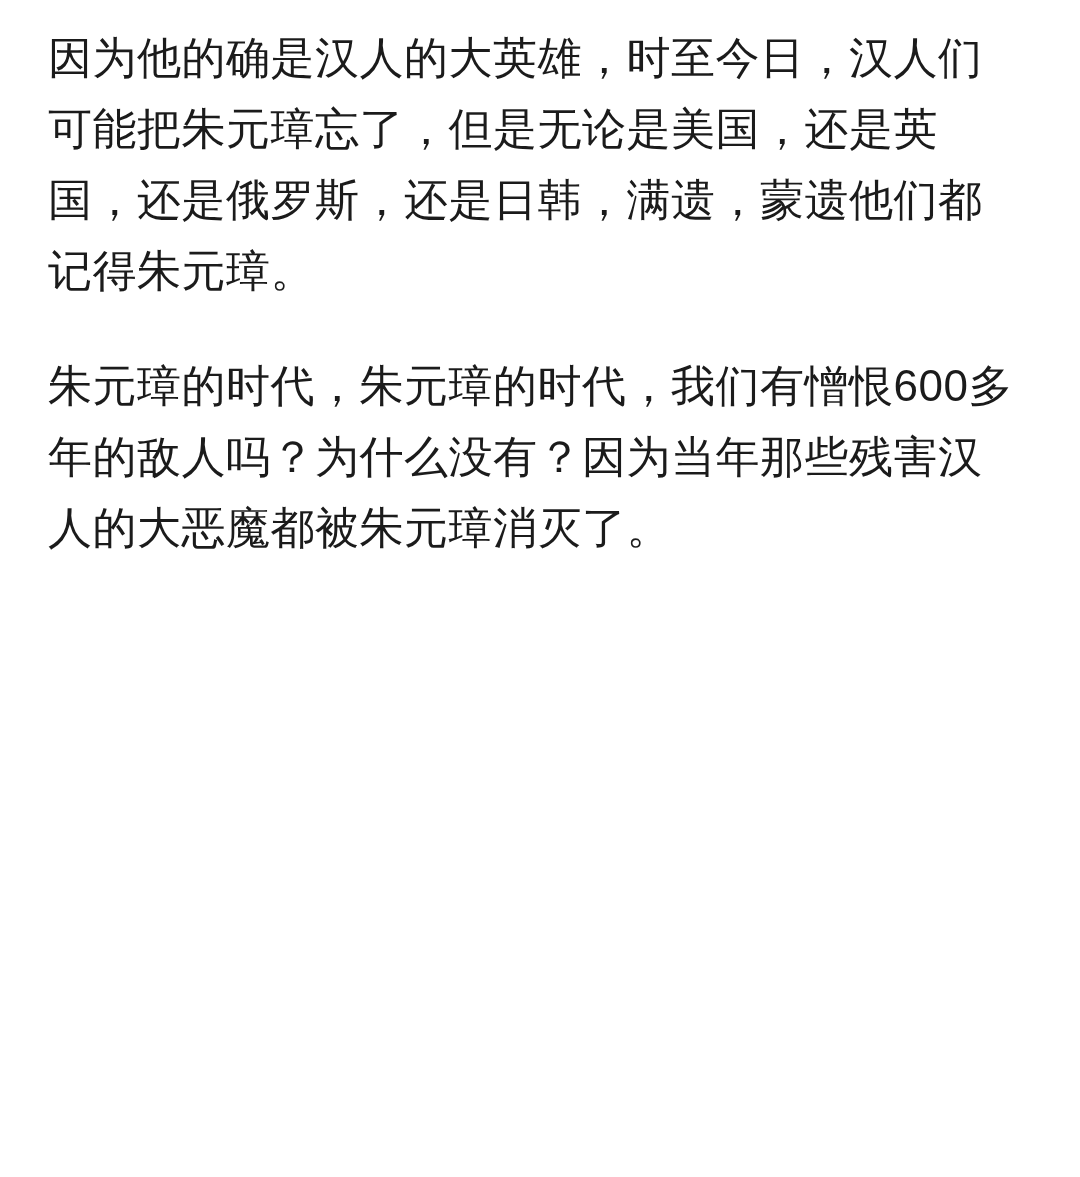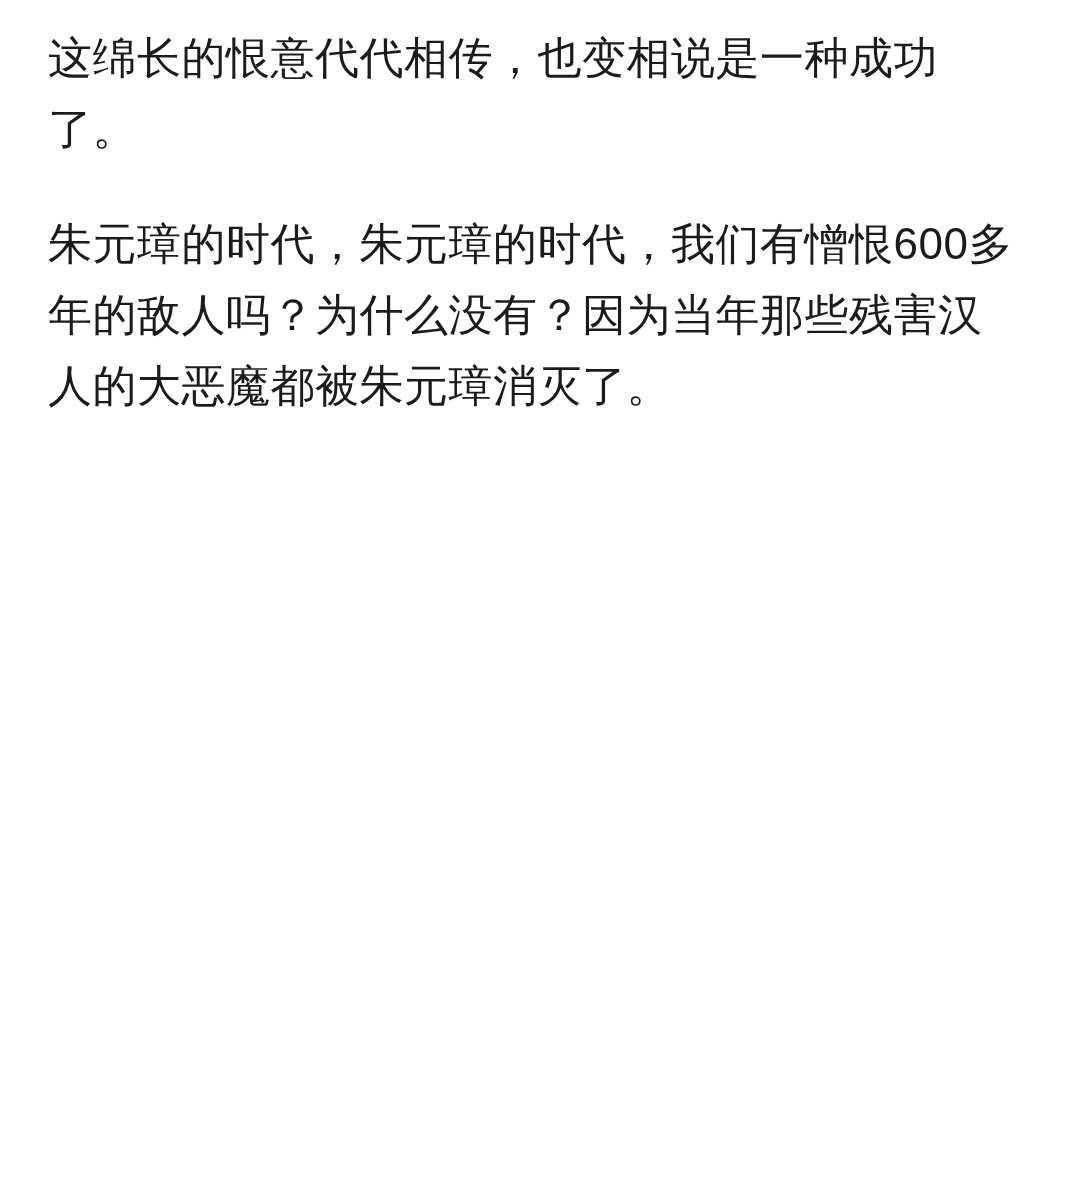--- a/index.html
+++ b/index.html
@@ -32,15 +32,15 @@
     white-space: pre-wrap;
   }
   .para:last-child {
     margin-bottom: 0;
   }
 </style>
 </head>
 <body>
 
 <div class="page">
-  <p class="para">这绵长的恨意代代相传，也变相说是一种成功了。</p>
+  <p class="para">因为他的确是汉人的大英雄，时至今日，汉人们可能把朱元璋忘了，但是无论是美国，还是英国，还是俄罗斯，还是日韩，满遗，蒙遗他们都记得朱元璋。</p>
   <p class="para">朱元璋的时代，朱元璋的时代，我们有憎恨600多年的敌人吗？为什么没有？因为当年那些残害汉人的大恶魔都被朱元璋消灭了。</p>
 </div>
 
 </body></html>

